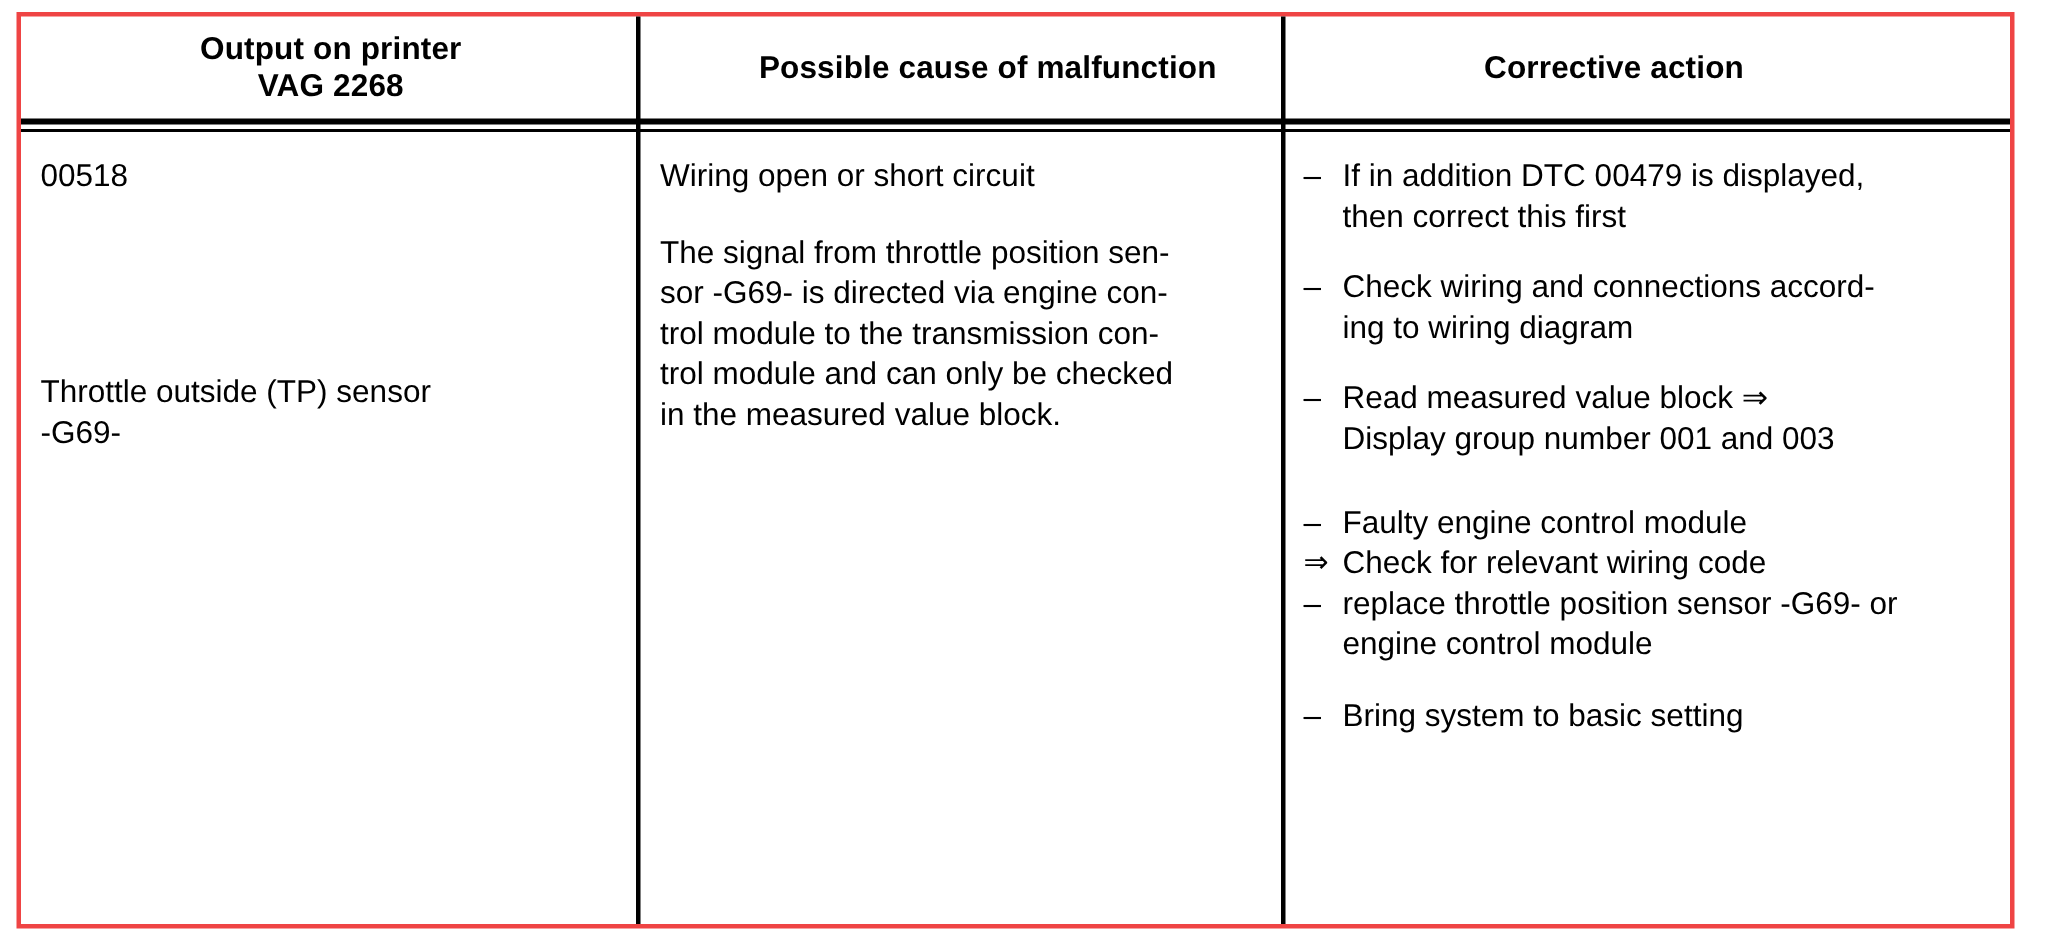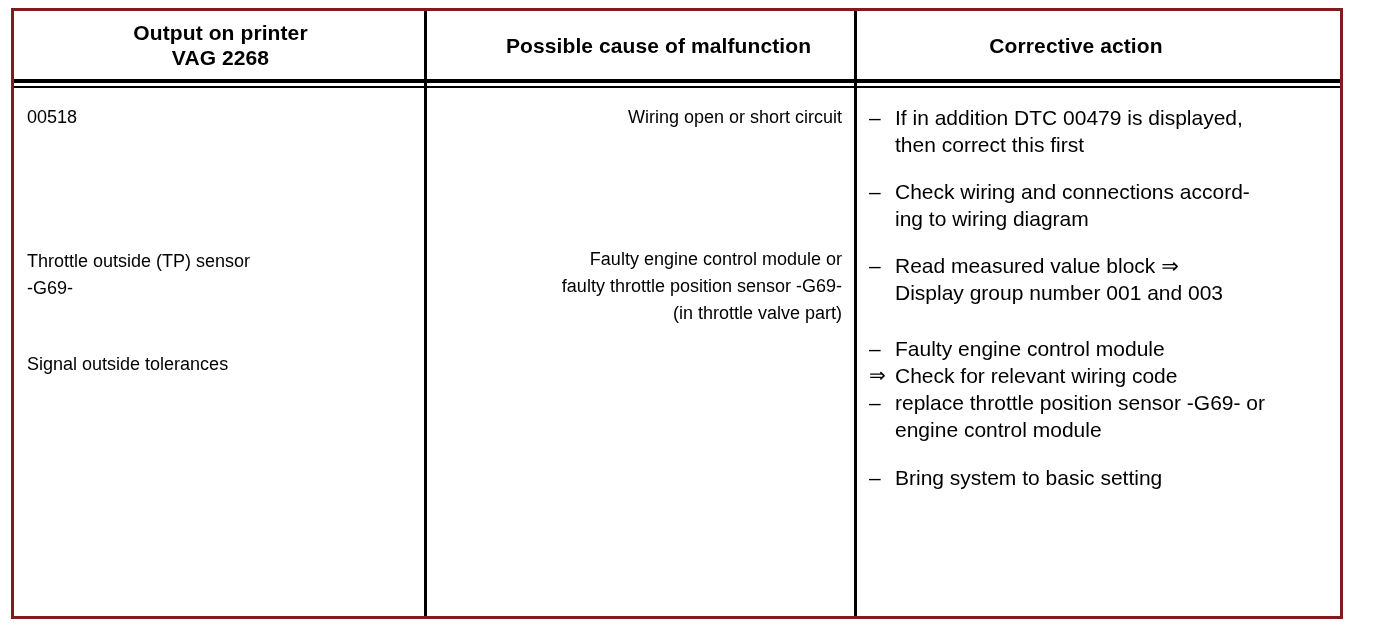--- a/index.html
+++ b/index.html
@@ -23,21 +23,21 @@
     background: #ffffff;
   }
 
   
   .table-frame {
     position: absolute;
     left: 11px;
     top: 8px;
     width: 1332px;
     height: 611px;
-    border: 3px solid #7f1d1d;
+    border: 3px solid #ef4444;
     box-sizing: border-box;
     background: #fff;
   }
 
   
   .thead {
     position: absolute;
     left: 0;
     top: 0;
     width: 100%;
@@ -97,21 +97,21 @@
   }
   .cell {
     position: absolute;
     top: 0;
     bottom: 0;
     box-sizing: border-box;
     padding-top: 10px;
   }
 
   .txt {
-    font-size: 18px;
+    font-size: 21px;
     line-height: 27px;
     white-space: pre-wrap;
   }
 
   .block { margin: 0; }
 
   
   .bullet-row {
     display: flex;
     align-items: flex-start;
@@ -165,28 +165,29 @@
 
     <div class="vdiv full" style="left:410px;"></div>
     <div class="vdiv full" style="left:840px;"></div>
 
     <div class="tbody">
 
       <div class="cell" style="left:0px; width:410px; padding-left:13px; padding-right:10px;">
         <div class="txt block" style="margin-top:6px;">00518</div>
         <div class="txt block" style="margin-top:117px;">Throttle outside (TP) sensor
 -G69-</div>
-        <div class="txt block" style="margin-top:49px;">Signal outside tolerances</div>
-      </div>
-
-      <div class="cell" style="left:413px; width:427px; padding-left:13px; padding-right:12px;text-align:right;">
+      </div>
+
+      <div class="cell" style="left:413px; width:427px; padding-left:13px; padding-right:0;">
         <div class="txt block" style="margin-top:6px;">Wiring open or short circuit</div>
-        <div class="txt block" style="margin-top:115px;">Faulty engine control module or
-faulty throttle position sensor -G69-
-(in throttle valve part)</div>
+        <div class="txt block" style="margin-top:24px;">The signal from throttle position sen-
+sor -G69- is directed via engine con-
+trol module to the transmission con-
+trol module and can only be checked
+in the measured value block.</div>
       </div>
 
       <div class="cell" style="left:843px; width:483px; padding-left:12px; padding-right:10px;">
 
         <div class="bullet-row" style="margin-top:6px;">
           <span class="bullet-mark">–</span>
           <span class="bullet-text">If in addition DTC 00479 is displayed,
 then correct this first</span>
         </div>
 

